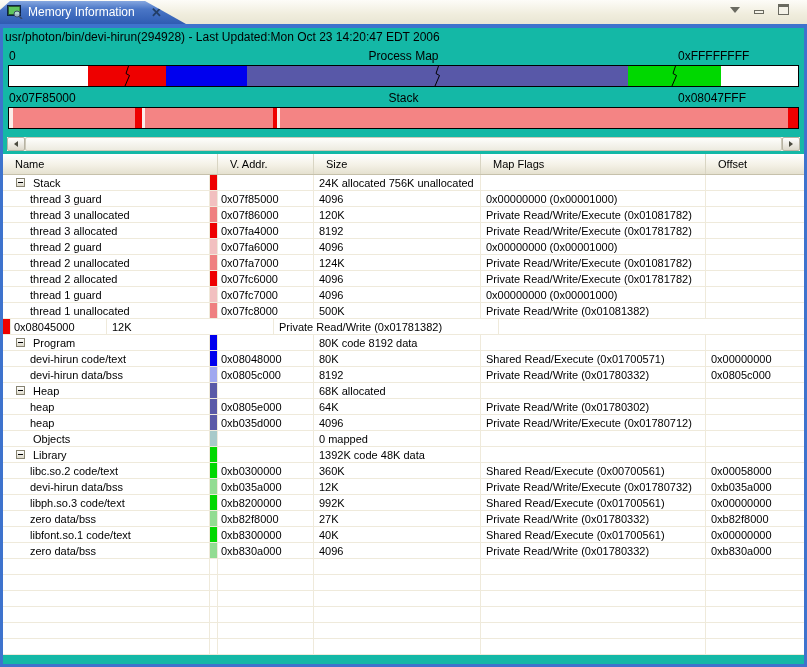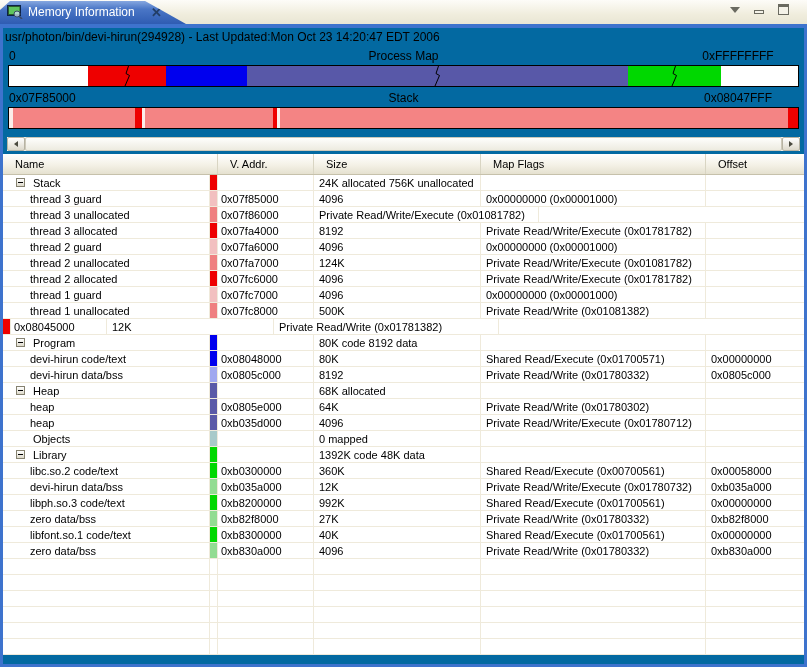--- a/index.html
+++ b/index.html
@@ -15,29 +15,29 @@
          background:linear-gradient(180deg,#86a7e0 0%,#4a76c6 35%,#2f5cb2 100%);
          clip-path:polygon(0 100%, 0 9px, 10px 0, 78% 0, 100% 100%); }
   .tab-title { flex:1; white-space:nowrap; }
   .tab-close { color:#223d66; font-weight:bold; font-size:13px; cursor:default; margin-right:14px; }
   .view-controls { position:absolute; right:18px; top:4px; display:flex; align-items:center; gap:14px; }
   .menu-tri { width:0; height:0; border-left:5px solid transparent; border-right:5px solid transparent; border-top:6px solid #6a6a60; }
   .min-ico { width:10px; height:4px; border:1px solid #6a6a60; background:#f4f2e8; margin-top:5px; }
   .max-ico { width:11px; height:11px; border:1px solid #6a6a60; border-top:3px solid #6a6a60; background:#f4f2e8; }
 
   
-  .frame { position:absolute; left:0; right:0; top:24px; bottom:0; background:#0369a1;
+  .frame { position:absolute; left:0; right:0; top:24px; bottom:0; background:#14b8a6;
            border:3px solid #3e73cd; border-top-width:4px; }
 
   .infobar { height:17px; padding:2px 0 0 2px; font-size:12px; white-space:nowrap; }
 
   .maprow { height:20px; display:flex; align-items:flex-end; padding:0 6px 2px 6px; font-size:12px; }
   .maprow .lab-left { width:120px; text-align:left; }
   .maprow .lab-center { flex:1; text-align:center; }
-  .maprow .lab-right { width:120px; text-align:center; }
+  .maprow .lab-right { width:120px; text-align:left; }
 
   .membar { height:22px; margin:0 5px; border:1px solid #000; background:#fff; display:flex; overflow:hidden; }
   .seg { height:100%; position:relative; display:flex; align-items:center; justify-content:center; }
   .seg svg { display:block; }
 
   .spacer8 { height:8px; } .spacer3 { height:3px; }
 
   
   .hscroll { height:14px; margin:0 4px; display:flex; align-items:stretch; background:#f6f4ec; }
   .sb-btn { width:18px; border:1px solid #b7b3a3; border-radius:2px; background:linear-gradient(180deg,#ffffff,#ddd9cb);
@@ -184,20 +184,21 @@
             <div class="cell c-size">4096</div>
             <div class="cell c-flags">0x00000000  (0x00001000)</div>
             <div class="cell c-offset"></div>
           </div>
           <div class="row">
             <div class="cell c-name child">
               <span>thread 3 unallocated</span>
             </div>
             <div class="cell c-chip" style="background: rgb(239, 128, 128);"></div>
             <div class="cell c-vaddr">0x07f86000</div>
+            <div class="cell c-size">120K</div>
             <div class="cell c-flags">Private Read/Write/Execute (0x01081782)</div>
             <div class="cell c-offset"></div>
           </div>
           <div class="row">
             <div class="cell c-name child">
               <span>thread 3 allocated</span>
             </div>
             <div class="cell c-chip" style="background: rgb(238, 0, 0);"></div>
             <div class="cell c-vaddr">0x07fa4000</div>
             <div class="cell c-size">8192</div>

